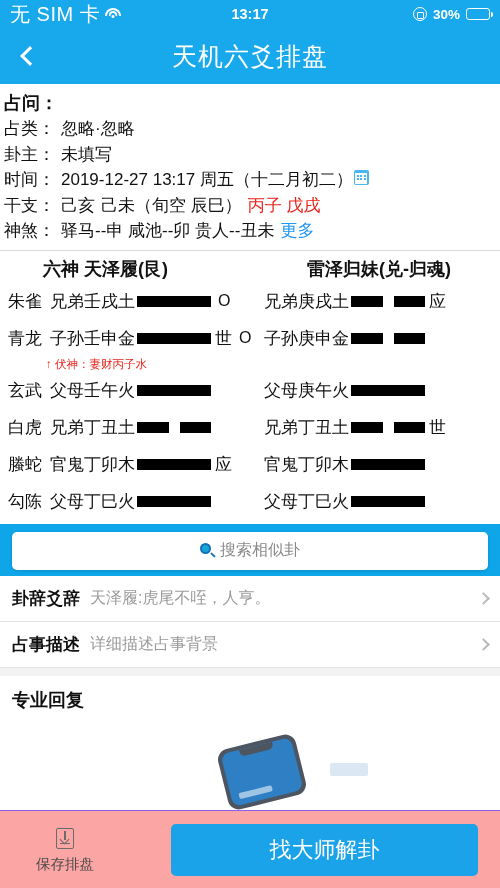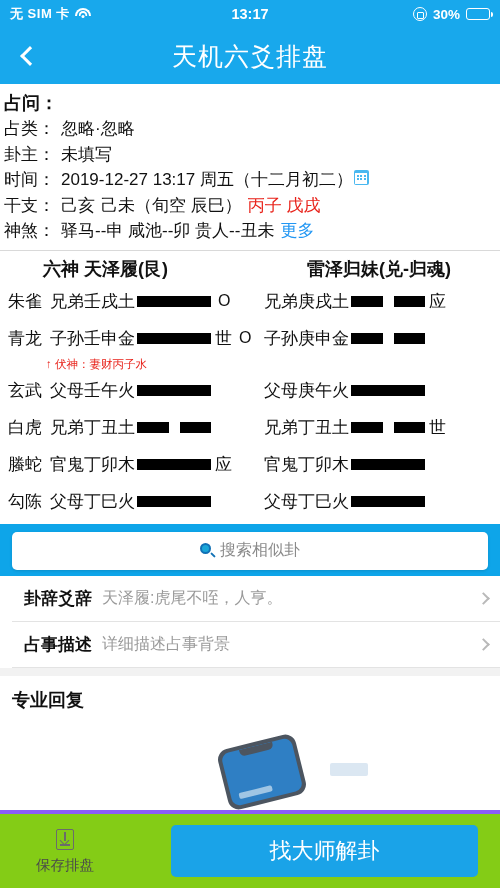--- a/index.html
+++ b/index.html
@@ -8,21 +8,21 @@
     font-family:"Liberation Sans","DejaVu Sans",sans-serif;
     background:#ffffff; color:#111; overflow:hidden; position:relative;
   }
   
   .statusbar{
     height:28px; background:#18a8ec; color:#fff;
     display:flex; align-items:center; padding:0 10px; font-size:14px;
     position:relative;
   }
   .sb-left{ display:flex; align-items:center; gap:5px; }
-  .sb-sim{ font-size:13px; letter-spacing:.5px;font-weight:bold; }
+  .sb-sim{ font-size:20px; letter-spacing:.5px; }
   .wifi{ display:inline-block; width:16px; height:12px; position:relative; }
   .wifi i{ position:absolute; border:2px solid #fff; border-bottom:none;
            border-radius:50% 50% 0 0 / 100% 100% 0 0; left:50%; transform:translateX(-50%); }
   .wifi i:nth-child(1){ width:16px; height:8px; bottom:4px; }
   .wifi i:nth-child(2){ width:9px;  height:5px; bottom:4px; }
   .wifi i:nth-child(3){ width:3px; height:3px; bottom:2px; border:none;
                         background:#fff; border-radius:50%; }
   .sb-center{ position:absolute; left:0; right:0; text-align:center;
               font-size:14.5px; font-weight:600; pointer-events:none; }
   .sb-right{ margin-left:auto; display:flex; align-items:center; gap:6px; z-index:2; }
@@ -101,21 +101,21 @@
   .search-ico{ width:15px; height:15px; position:relative; margin-right:5px;
                display:inline-block; }
   .search-ico .ring{ position:absolute; top:0; left:0; width:11px; height:11px;
                      border:2px solid #1171b5; border-radius:50%;
                      background:#1aa6d8; box-sizing:border-box; }
   .search-ico .hdl{ position:absolute; width:6px; height:2px; background:#1171b5;
                     transform:rotate(45deg); right:-1px; bottom:2px; border-radius:1px; }
   .search-text{ color:#8a8a8a; font-size:16px; }
 
   
-  .list{ background:#fff;margin-left:12px; }
+  .list{ background:#fff; }
   .list-row{ display:flex; align-items:center; height:46px; padding:0 12px 0 12px;
              border-bottom:1px solid #e3e3e3; cursor:pointer; }
   .lr-label{ font-size:17px; font-weight:bold; flex:0 0 auto; }
   .lr-value{ font-size:16px; color:#9a9a9a; margin-left:10px; flex:1;
              overflow:hidden; white-space:nowrap; text-overflow:ellipsis; }
   .chev-right{ width:9px; height:9px; border-top:2px solid #b9b9b9;
                border-right:2px solid #b9b9b9; transform:rotate(45deg); flex:0 0 auto; }
 
   .gap{ height:8px; background:#f2f2f2; }
 
@@ -130,22 +130,22 @@
                  position:relative; overflow:hidden; }
   .phone-notch{ position:absolute; top:0; left:50%; transform:translateX(-50%);
                 width:34px; height:7px; background:#4c5560; border-radius:0 0 5px 5px; }
   .phone-line{ position:absolute; left:8px; bottom:6px; width:34px; height:6px;
                background:#9fc5e4; border-radius:2px; }
   .grey-blk{ position:absolute; left:330px; top:87px; width:38px; height:13px;
              background:#dbe7f2; border-radius:2px; }
 
   
   .bottombar{ position:absolute; left:0; bottom:0; width:500px; height:78px;
-              background:#84cc16; display:flex; align-items:center;
-              border-top:4px solid #8b5cf6;gap:41px; }
+              background:#fca5a5; display:flex; align-items:center;
+              border-top:1px solid #8b5cf6;gap:41px; }
   .save-btn{ width:130px; display:flex; flex-direction:column; align-items:center;
              justify-content:center; cursor:pointer; }
   .save-ico{ width:26px; height:25px; position:relative; }
   .save-ico .bx{ position:absolute; left:4px; top:2px; width:18px; height:21px;
                  border:1.6px solid #6b6b6b; border-radius:2px; }
   .save-ico .arw{ position:absolute; left:12px; top:5px; width:1.8px; height:9px;
                   background:#6b6b6b; }
   .save-ico .arwh{ position:absolute; left:9px; top:10px; width:7px; height:7px;
                    border-left:1.8px solid #6b6b6b; border-bottom:1.8px solid #6b6b6b;
                    transform:rotate(-45deg); }

